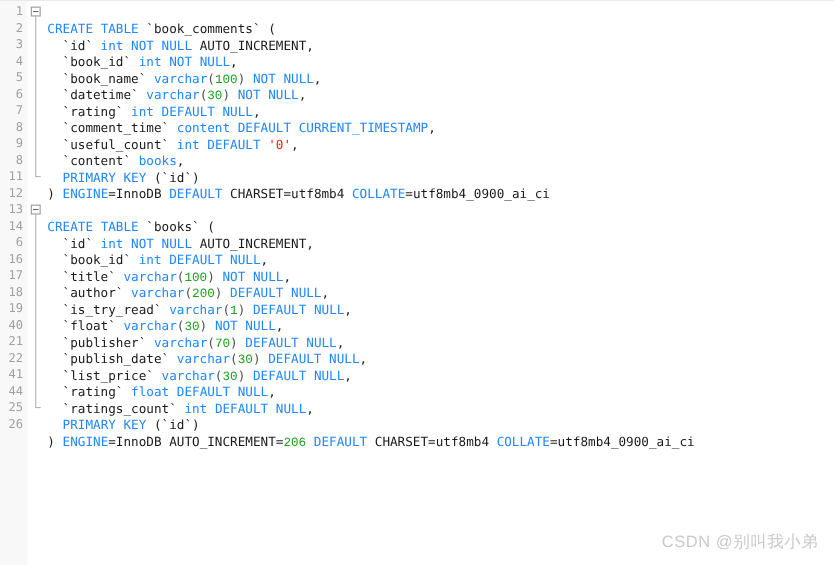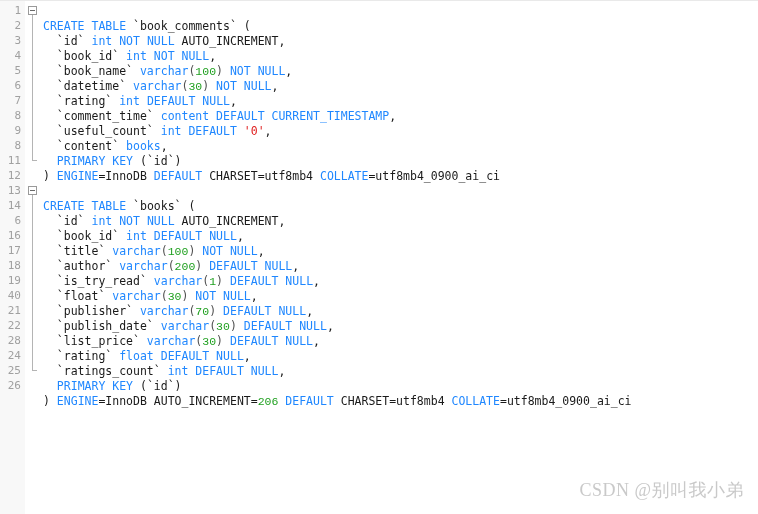--- a/index.html
+++ b/index.html
@@ -114,22 +114,22 @@
     height: 1px;
     background: #b4b4b4;
   }
 
   
   .watermark {
     position: absolute;
     right: 14px;
     bottom: 12px;
     color: #c9c9c9;
-    font-size: 18px;
-    font-family: Liberation Serif, serif;
+    font-size: 15px;
+    font-family: Liberation Sans, sans-serif;
     letter-spacing: 0.5px;
     user-select: none;
   }
 </style>
 </head>
 <body>
 
 <div class="editor">
 
   <div class="gutter"></div>
@@ -151,22 +151,22 @@
       <div class="row" style="top: 180px; position: absolute;"><span class="lineno">13</span><span class="code"><span class="kw">CREATE</span><span class="txt"> </span><span class="kw">TABLE</span><span class="id"> `books` (</span></span></div>
       <div class="row" style="top: 195px; position: absolute;"><span class="lineno">14</span><span class="code"><span class="id">  `id` </span><span class="kw">int</span><span class="txt"> </span><span class="kw">NOT NULL</span><span class="id"> AUTO_INCREMENT,</span></span></div>
       <div class="row" style="top: 210px; position: absolute;"><span class="lineno">6</span><span class="code"><span class="id">  `book_id` </span><span class="kw">int</span><span class="txt"> </span><span class="kw">DEFAULT NULL</span><span class="id">,</span></span></div>
       <div class="row" style="top: 225px; position: absolute;"><span class="lineno">16</span><span class="code"><span class="id">  `title` </span><span class="kw">varchar</span><span class="pun">(</span><span class="num">100</span><span class="pun">)</span><span class="txt"> </span><span class="kw">NOT NULL</span><span class="id">,</span></span></div>
       <div class="row" style="top: 240px; position: absolute;"><span class="lineno">17</span><span class="code"><span class="id">  `author` </span><span class="kw">varchar</span><span class="pun">(</span><span class="num">200</span><span class="pun">)</span><span class="txt"> </span><span class="kw">DEFAULT NULL</span><span class="id">,</span></span></div>
       <div class="row" style="top: 255px; position: absolute;"><span class="lineno">18</span><span class="code"><span class="id">  `is_try_read` </span><span class="kw">varchar</span><span class="pun">(</span><span class="num">1</span><span class="pun">)</span><span class="txt"> </span><span class="kw">DEFAULT NULL</span><span class="id">,</span></span></div>
       <div class="row" style="top: 270px; position: absolute;"><span class="lineno">19</span><span class="code"><span class="id">  `float` </span><span class="kw">varchar</span><span class="pun">(</span><span class="num">30</span><span class="pun">)</span><span class="txt"> </span><span class="kw">NOT NULL</span><span class="id">,</span></span></div>
       <div class="row" style="top: 285px; position: absolute;"><span class="lineno">40</span><span class="code"><span class="id">  `publisher` </span><span class="kw">varchar</span><span class="pun">(</span><span class="num">70</span><span class="pun">)</span><span class="txt"> </span><span class="kw">DEFAULT NULL</span><span class="id">,</span></span></div>
       <div class="row" style="top: 300px; position: absolute;"><span class="lineno">21</span><span class="code"><span class="id">  `publish_date` </span><span class="kw">varchar</span><span class="pun">(</span><span class="num">30</span><span class="pun">)</span><span class="txt"> </span><span class="kw">DEFAULT NULL</span><span class="id">,</span></span></div>
       <div class="row" style="top: 315px; position: absolute;"><span class="lineno">22</span><span class="code"><span class="id">  `list_price` </span><span class="kw">varchar</span><span class="pun">(</span><span class="num">30</span><span class="pun">)</span><span class="txt"> </span><span class="kw">DEFAULT NULL</span><span class="id">,</span></span></div>
-      <div class="row" style="top: 330px; position: absolute;"><span class="lineno">28</span><span class="code"><span class="id">  `rating` </span><span class="kw">float</span><span class="txt"> </span><span class="kw">DEFAULT NULL</span><span class="id">,</span></span></div>
-      <div class="row" style="top: 345px; position: absolute;"><span class="lineno">24</span><span class="code"><span class="id">  `ratings_count` </span><span class="kw">int</span><span class="txt"> </span><span class="kw">DEFAULT NULL</span><span class="id">,</span></span></div>
+      <div class="row" style="top: 330px; position: absolute;"><span class="lineno">41</span><span class="code"><span class="id">  `rating` </span><span class="kw">float</span><span class="txt"> </span><span class="kw">DEFAULT NULL</span><span class="id">,</span></span></div>
+      <div class="row" style="top: 345px; position: absolute;"><span class="lineno">44</span><span class="code"><span class="id">  `ratings_count` </span><span class="kw">int</span><span class="txt"> </span><span class="kw">DEFAULT NULL</span><span class="id">,</span></span></div>
       <div class="row" style="top: 360px; position: absolute;"><span class="lineno">25</span><span class="code"><span class="txt">  </span><span class="kw">PRIMARY KEY</span><span class="id"> (`id`)</span></span></div>
       <div class="row" style="top: 375px; position: absolute;"><span class="lineno">26</span><span class="code"><span class="id">) </span><span class="kw">ENGINE</span><span class="id">=InnoDB AUTO_INCREMENT=</span><span class="num">206</span><span class="txt"> </span><span class="kw">DEFAULT</span><span class="id"> CHARSET=utf8mb4 </span><span class="kw">COLLATE</span><span class="id">=utf8mb4_0900_ai_ci</span></span></div>
     </div>
 
   <div id="folds">
       <div class="fold-box" style="top: 5px;"></div>
       <div class="fold-line" style="top: 14px; height: 145px;"></div>
       <div class="fold-foot" style="top: 159px;"></div>
       <div class="fold-box" style="top: 185px;"></div>
       <div class="fold-line" style="top: 194px; height: 175px;"></div>

